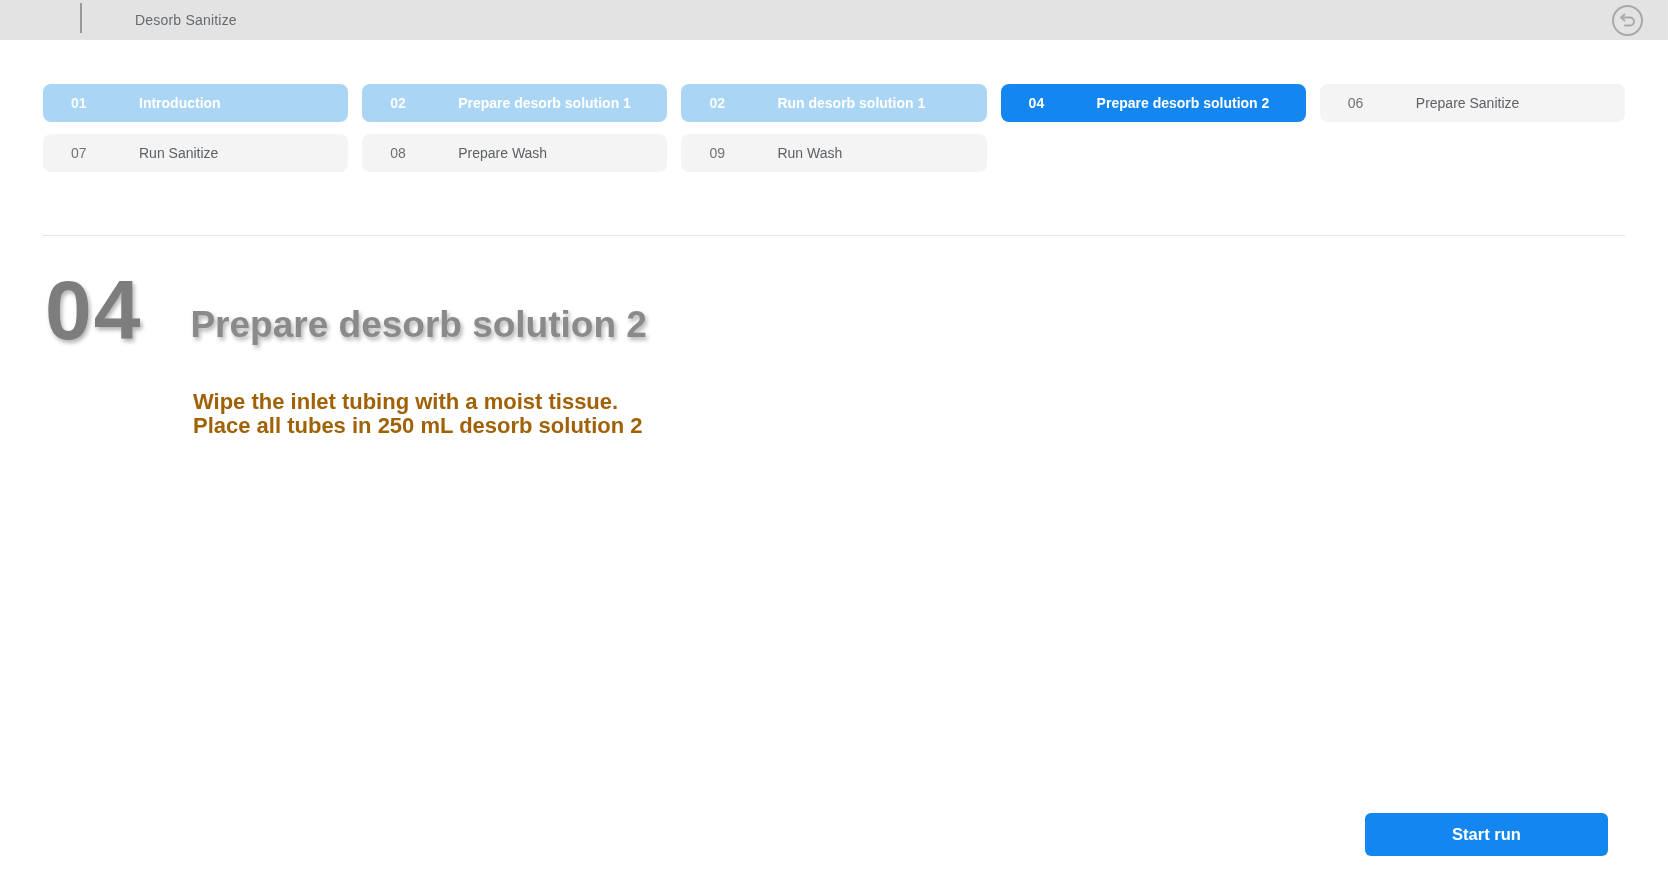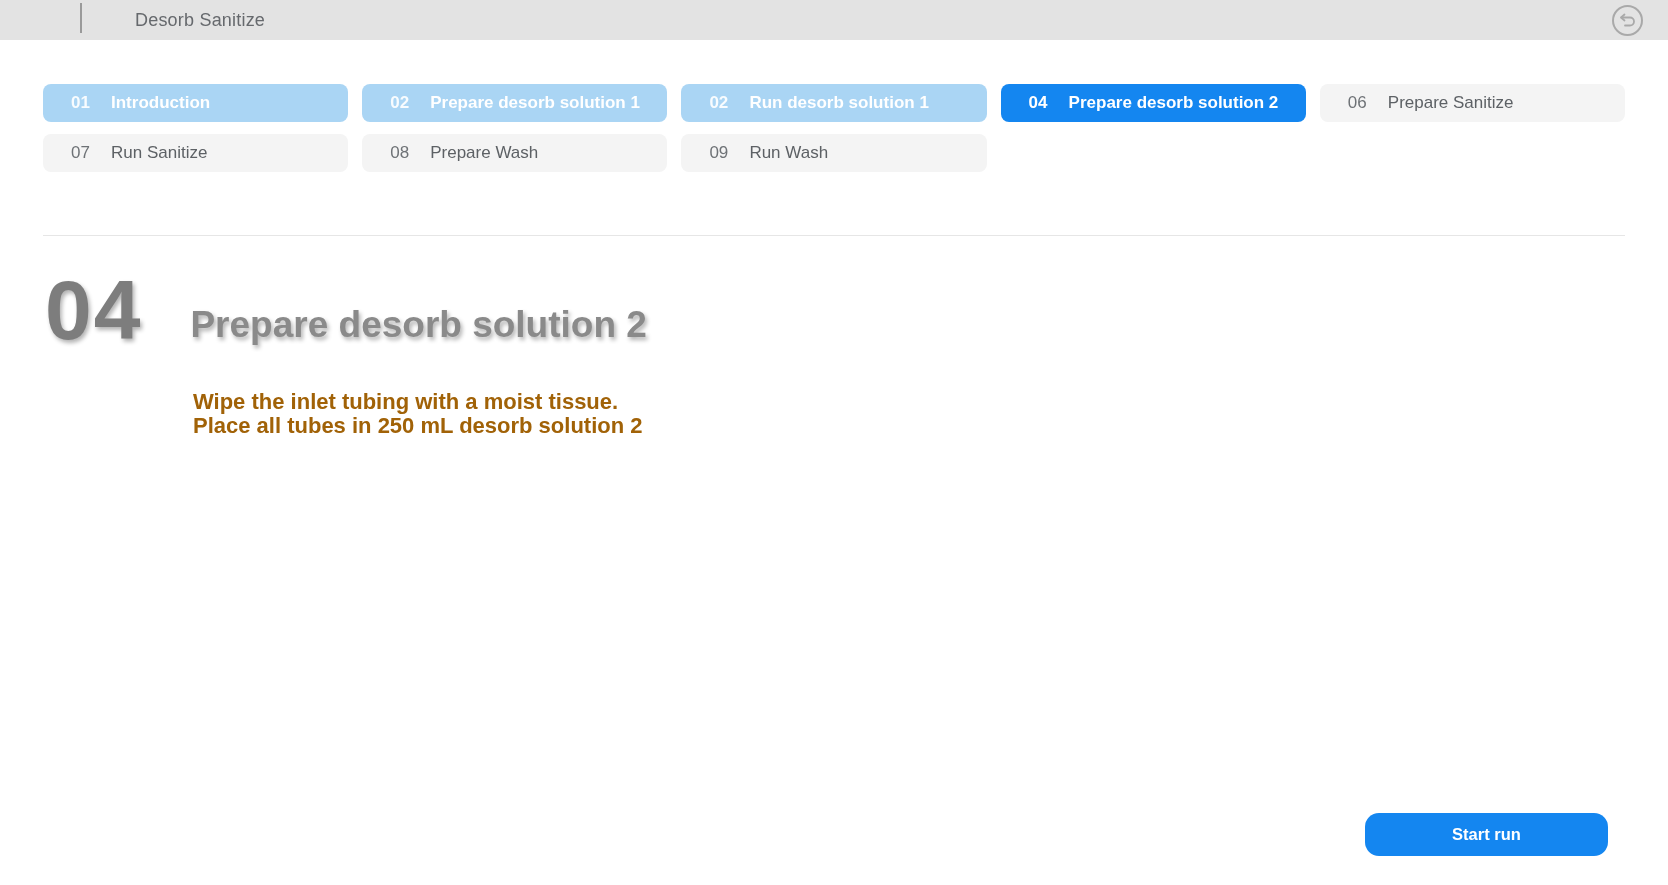--- a/index.html
+++ b/index.html
@@ -6,34 +6,34 @@
   html,body { width:1668px; height:885px; background:#fff; overflow:hidden;
               font-family:"Liberation Sans", sans-serif; }
   .app { position:relative; width:1668px; height:885px; background:#ffffff; }
 
   
   .topbar { position:absolute; left:0; top:0; width:1668px; height:40px;
             background:#e3e3e3; }
   .topbar .vsep { position:absolute; left:80px; top:3px; width:2px; height:30px;
                   background:#9a9a9a; }
   .topbar .title { position:absolute; left:135px; top:0; height:40px;
-                   line-height:40px; font-size:18px; color:#66696d;
+                   line-height:40px; font-size:14px; color:#66696d;
                    letter-spacing:0.2px; }
   .back-btn { position:absolute; right:24px; top:4px; width:33px; height:33px;
               cursor:pointer; }
   .back-btn svg { width:100%; height:100%; }
 
   
   .steps { position:absolute; left:43px; top:84px; width:1582px;
            display:grid; grid-template-columns:repeat(5,1fr);
            column-gap:14px; row-gap:12px; }
   .step { height:38px; border-radius:8px; display:flex; align-items:center;
-          padding-left:28px; font-size:17px; cursor:pointer; }
+          padding-left:28px; font-size:14px; cursor:pointer; }
   .step .num { width:40px; flex:0 0 40px; font-weight:600; }
-  .step .lbl { font-weight:600; }
+  .step .lbl { font-weight:600;margin-left:28px; }
   .step.done { background:#aad5f4; color:#ffffff; }
   .step.done .num { color:rgba(255,255,255,0.92); }
   .step.active { background:#1486f0; color:#ffffff; }
   .step.active .lbl { font-weight:700; }
   .step.todo { background:#f4f4f4; color:#5d6165; }
   .step.todo .num { color:#6e7276; font-weight:400; }
   .step.todo .lbl { font-weight:400; }
 
   .divider { position:absolute; left:43px; top:235px; width:1582px; height:1px;
              background:#e6e6e6; }
@@ -44,21 +44,21 @@
   .big-num { font-size:84px; line-height:84px; font-weight:700; color:#7d7d7d;
              text-shadow:2px 3px 4px rgba(0,0,0,0.30); letter-spacing:2px; }
   .step-title { margin-left:48px; margin-bottom:6px; font-size:37px;
                 font-weight:700; color:#8a8a8a;
                 text-shadow:2px 3px 4px rgba(0,0,0,0.30); }
   .instructions { position:absolute; left:193px; top:390px; font-size:22px;
                   line-height:24px; color:#a16207;font-weight:bold; }
 
   
   .start-btn { position:absolute; left:1365px; top:813px; width:243px;
-               height:43px; background:#1486f0; border:none; border-radius:14px;
+               height:43px; background:#1486f0; border:none; border-radius:6px;
                color:#ffffff; font-size:16.5px; font-weight:700;
                font-family:"Liberation Sans", sans-serif; cursor:pointer; }
 </style>
 </head>
 <body>
 
 <div class="app">
 
   <div class="topbar">
     <div class="vsep"></div>

